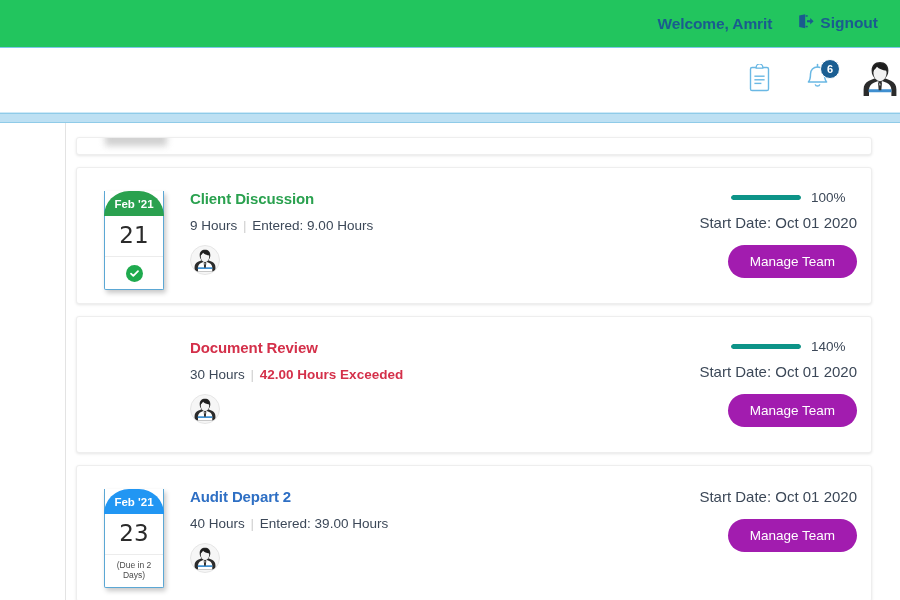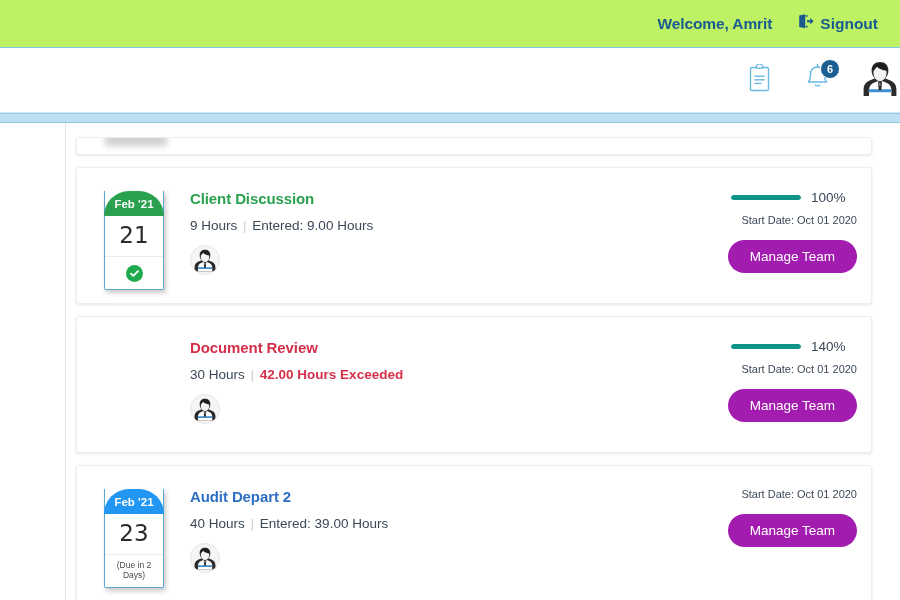--- a/index.html
+++ b/index.html
@@ -8,40 +8,40 @@
     width: 900px; height: 600px;
     overflow: hidden;
     background: #ffffff;
     font-family: "Liberation Sans", sans-serif;
     -webkit-font-smoothing: antialiased;
   }
 
   
   .topbar {
     height: 48px;
-    background: #bef264;
+    background: #22c55e;
     border-bottom: 1px solid #7ec8ea;
     display: flex;
     align-items: center;
     justify-content: flex-end;
     padding-right: 22px;
   }
   .welcome-text {
     font-size: 15.5px;
     font-weight: bold;
     color: #1a5b8f;
     letter-spacing: -0.1px;
   }
   .signout-link {
     margin-left: 26px;
     font-size: 15.5px;
     font-weight: bold;
     color: #1a5b8f;
     display: flex;
-    align-items: center;
+    align-items: flex-start;
     gap: 6px;
     cursor: pointer;
     text-decoration: none;
   }
   .signout-icon { display: block; }
 
   
   .iconbar {
     height: 65px;
     background: #ffffff;
@@ -239,21 +239,21 @@
     background: #0d9488;
     border-radius: 3px;
   }
   .progress-pct {
     font-size: 13.5px;
     color: #3c4858;
     width: 46px;
     text-align: left;
   }
   .start-date {
-    font-size: 11px;
+    font-size: 15px;
     color: #3c4858;
     margin-bottom: 14px;
   }
   .manage-btn {
     display: inline-block;
     background: #a21caf;
     color: #ffffff;
     font-size: 13.5px;
     border: none;
     border-radius: 18px;

